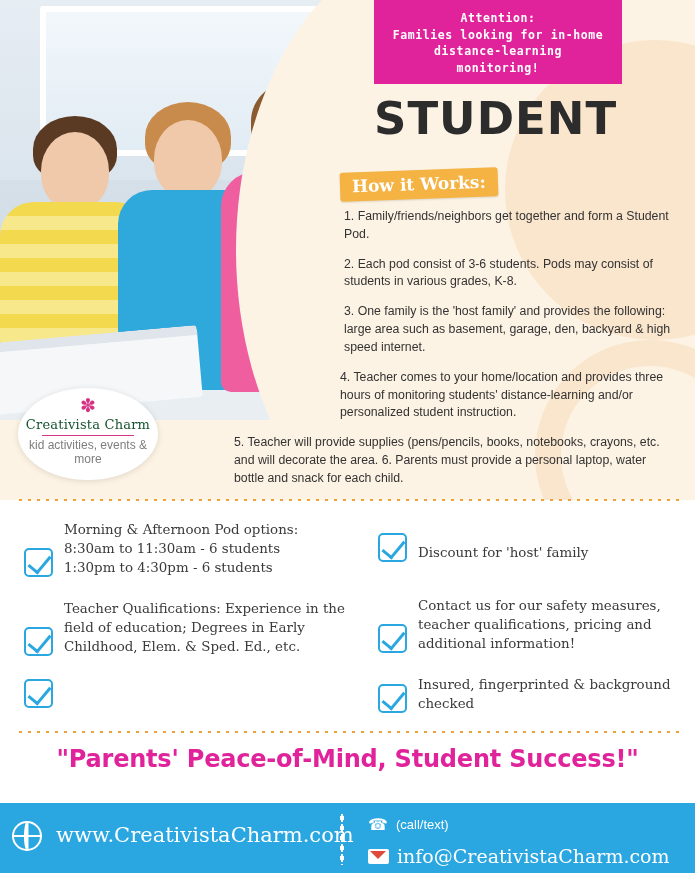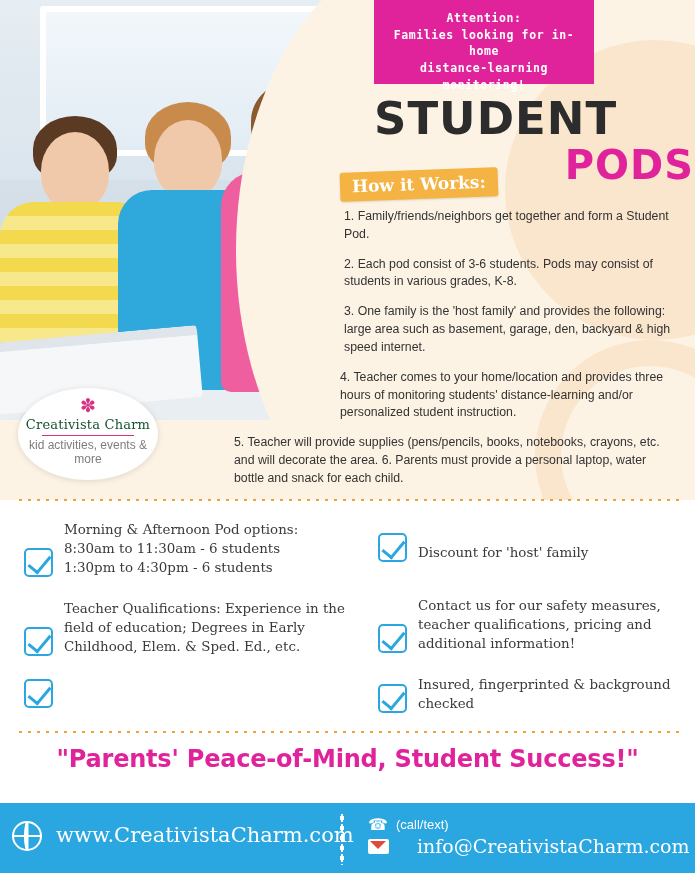--- a/index.html
+++ b/index.html
@@ -104,21 +104,21 @@
   .logo .swirl { font-size:19px; color:#d63384; line-height:1; }
   .logo .logo-name {
     font-family:"DejaVu Serif", serif; font-size:13px; color:#14532d;
     margin-top:2px; letter-spacing:.2px;
   }
   .logo .logo-sub { font-size:12px; color:#7d7d7d; margin-top:2px; }
   .logo .rule { width:92px; height:1px; background:#d63384; margin:3px auto 0; }
 
   
   .attention {
-    position:absolute; left:374px; top:0; width:220px; height:84px;
+    position:absolute; left:374px; top:0; width:248px; height:84px;
     background:#e0239b; color:#ffffff;
     font-family:"DejaVu Sans Mono", monospace;
     font-size:11.5px; font-weight:bold; letter-spacing:.6px;
     text-align:center; padding:10px 10px 0;
     line-height:1.45;
   }
 
   
   .headline {
     position:absolute; left:374px; top:96px; width:320px;
@@ -206,21 +206,21 @@
   }
   .footer .sep {
     position:absolute; left:340px; top:10px; width:4px; height:52px;
     background-image:radial-gradient(#ffffff 1.7px, transparent 1.8px);
     background-size:4px 10px;
   }
   .footer .phone-row, .footer .mail-row {
     position:absolute; left:368px; display:flex; align-items:center;
   }
   .footer .phone-row { top:12px; }
-  .footer .mail-row  { top:32px;gap:20px; }
+  .footer .mail-row  { top:42px; }
   .footer .phone-num {
     font-family:"DejaVu Serif", serif; font-size:21px; margin-left:8px;
   }
   .footer .calltext { font-size:13px; margin-left:8px; }
   .footer .email {
     font-family:"DejaVu Serif", serif; font-size:19px; margin-left:8px;
   }
   .ico-phone { font-size:16px; }
   .ico-mail {
     width:21px; height:15px; background:#ffffff; border-radius:2px;
@@ -274,21 +274,20 @@
 
 <div class="attention">
   <div>Attention:</div>
   <div>Families looking for in-home</div>
   <div>distance-learning</div>
   <div>monitoring!</div>
 </div>
 
 <div class="headline">
   <span>STUDENT</span>
-  <span class="pods">PODS</span>
 </div>
 
 <div class="how-tag">How it Works:</div>
 
 <div class="steps">
   <p>1. Family/friends/neighbors get together and form a Student Pod.</p>
   <p>2. Each pod consist of 3-6 students. Pods may consist of students in various grades, K-8.</p>
   <p>3. One family is the 'host family' and provides the following: large area such as basement, garage, den, backyard &amp; high speed internet.</p>
   <p>4. Teacher comes to your home/location and provides three hours of monitoring students' distance-learning and/or personalized student instruction.</p>
   <p class="wide">5. Teacher will provide supplies (pens/pencils, books, notebooks, crayons, etc. and will decorate the area. 6. Parents must provide a personal laptop, water bottle and snack for each child.</p>

